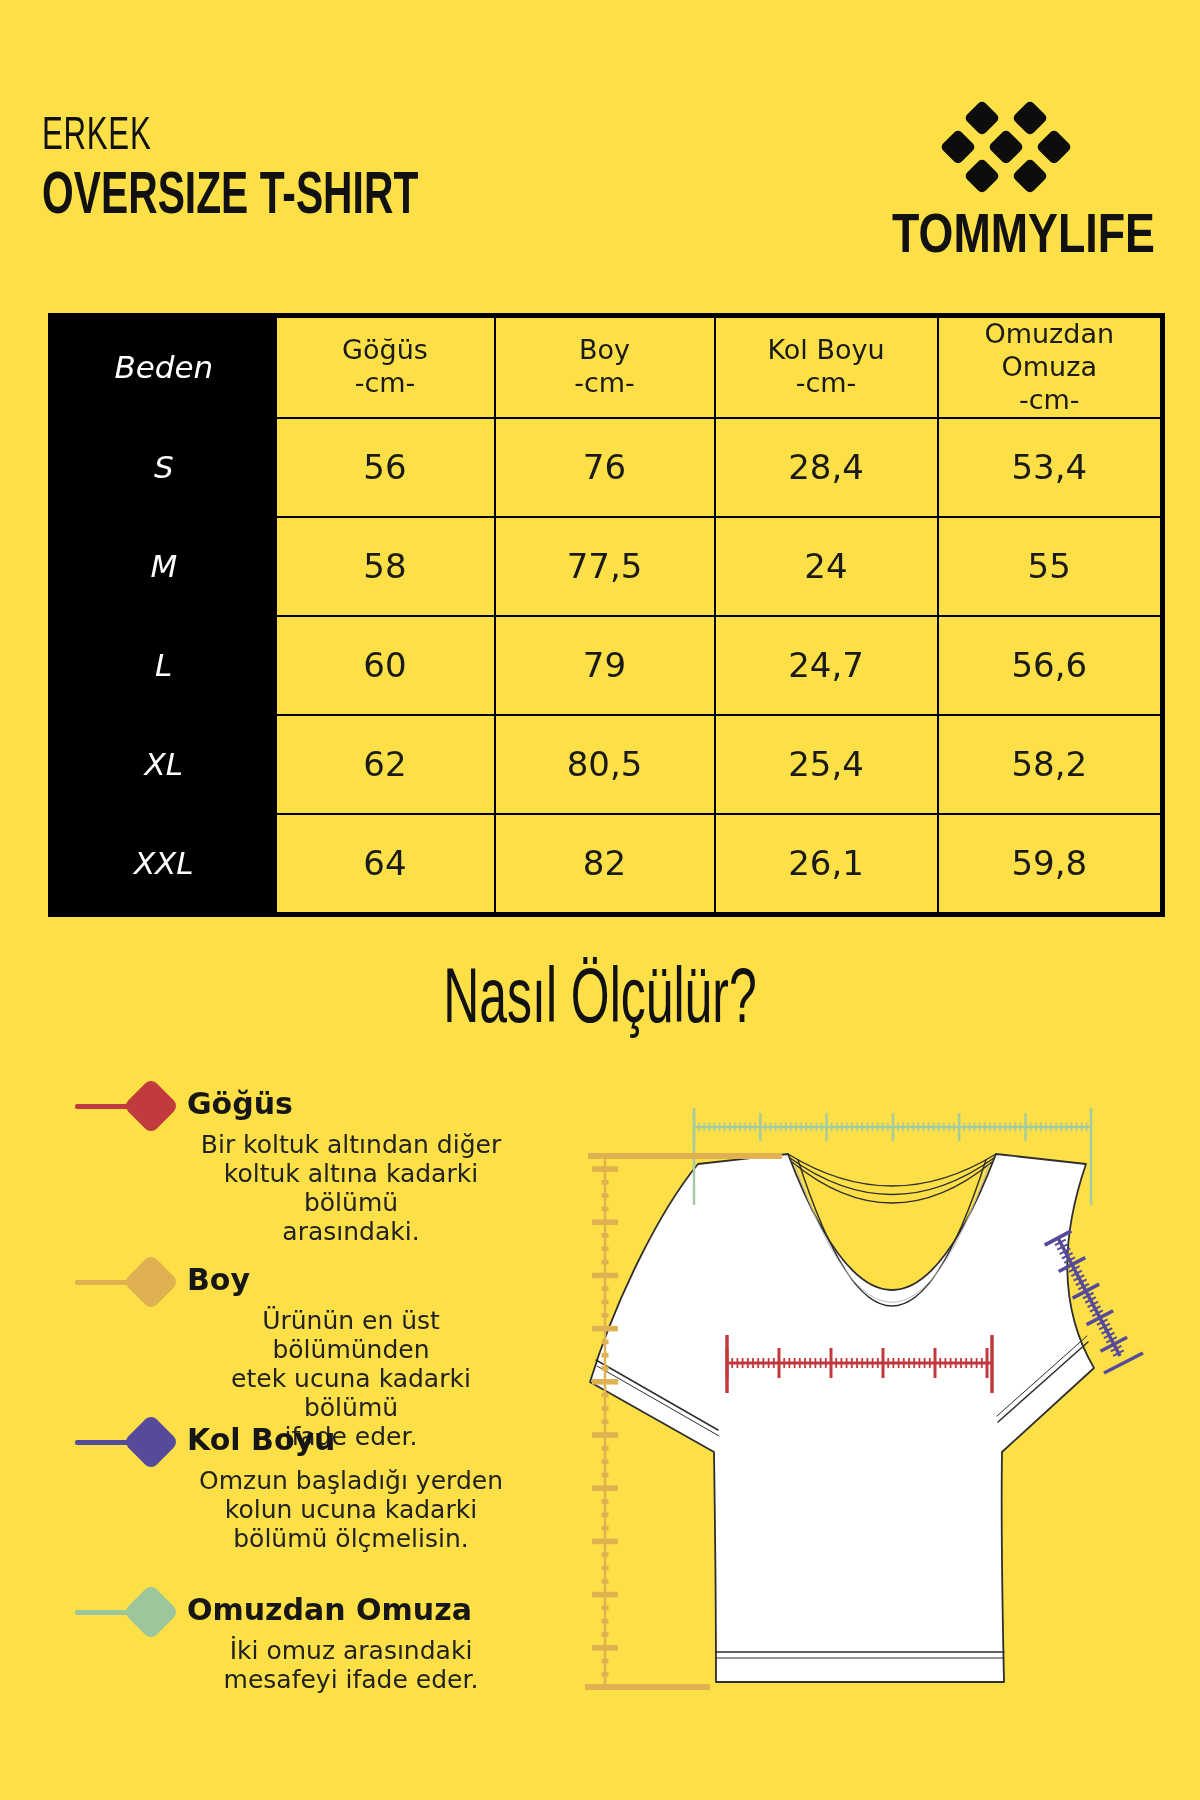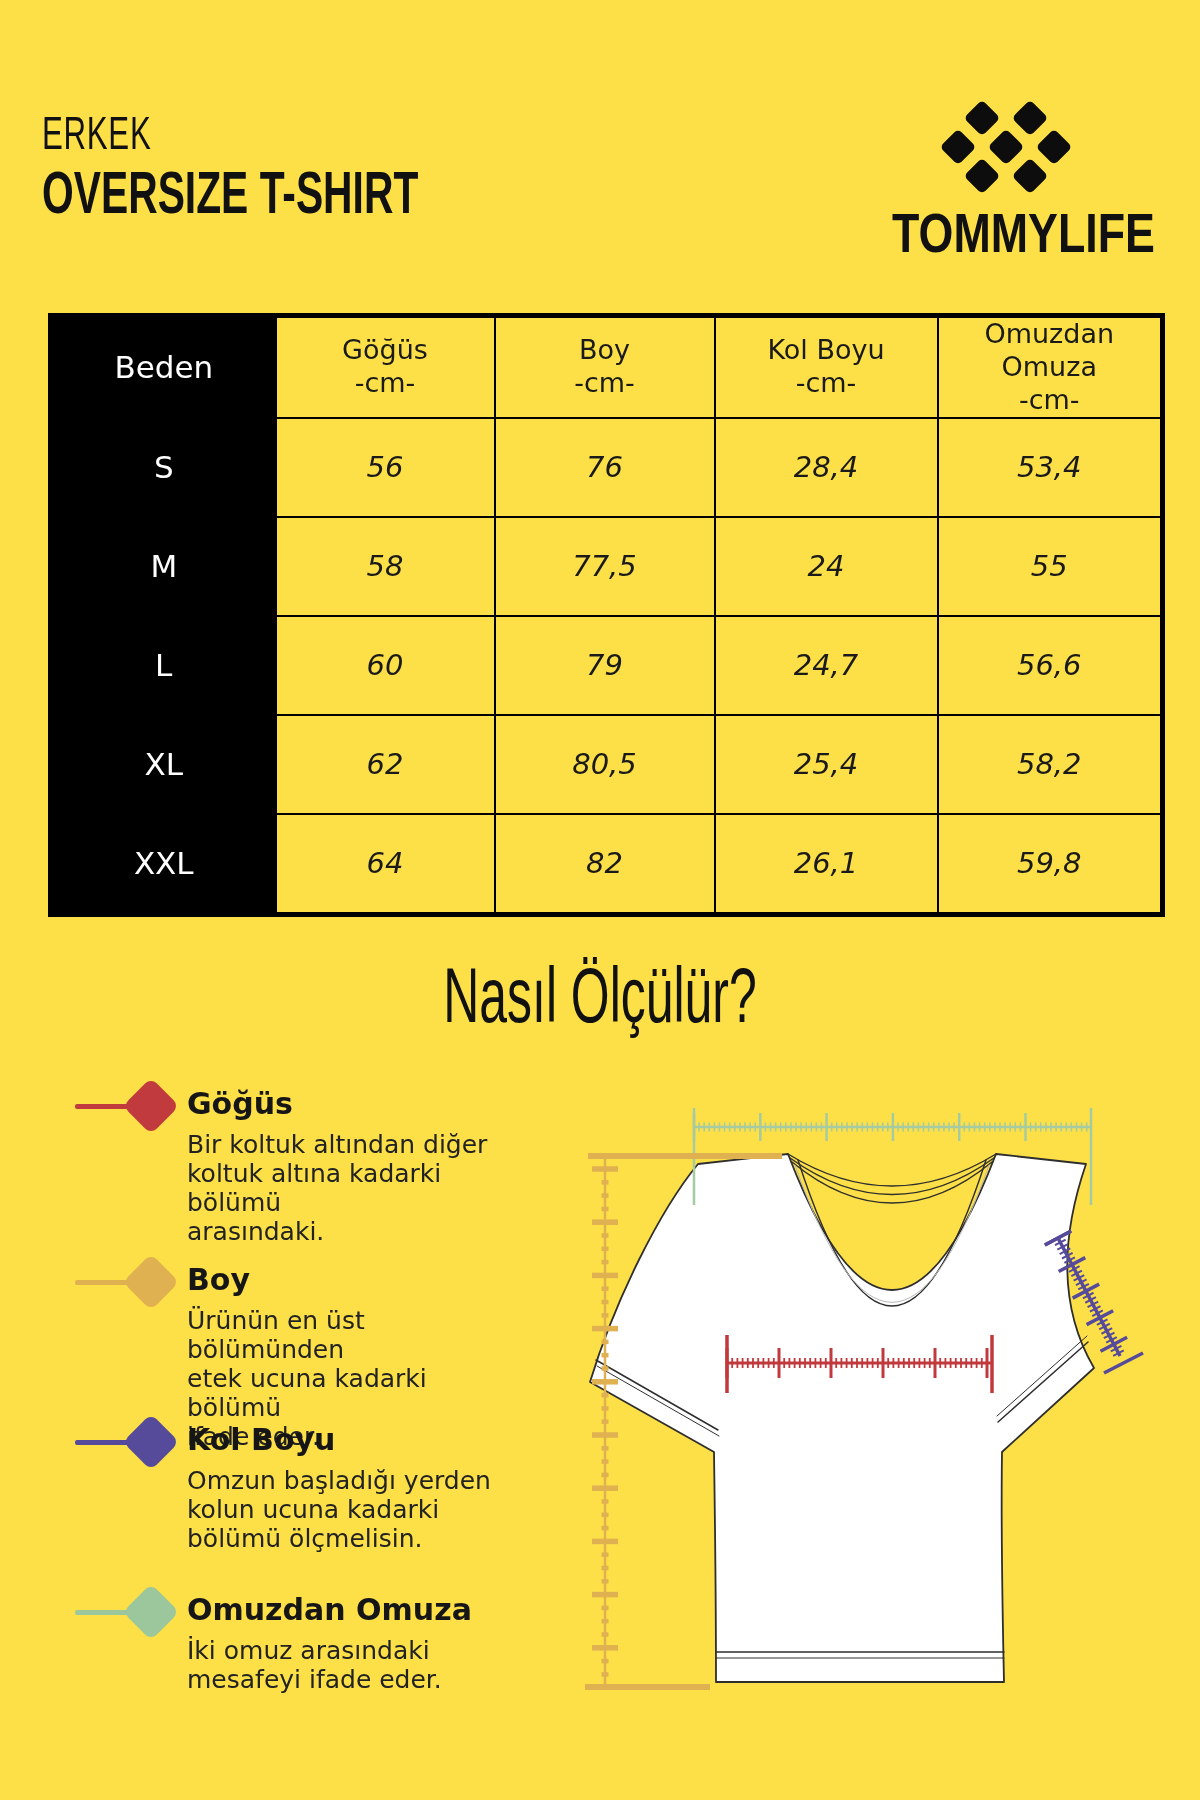--- a/index.html
+++ b/index.html
@@ -16,40 +16,40 @@
   .logo{position:absolute;left:938px;top:94px;width:136px;height:106px;}
   .brand{position:absolute;right:45px;top:200px;width:340px;text-align:right;font-size:56px;
          font-weight:700;letter-spacing:0;transform:scaleX(.8);transform-origin:right top;
          white-space:nowrap;font-family:"Liberation Sans",sans-serif;}
 
   
   table.size-table{position:absolute;left:48px;top:313px;border-collapse:collapse;table-layout:fixed;
                    border:5px solid #000;}
   .size-table th,.size-table td{border:2.5px solid #000;height:97px;text-align:center;
                    vertical-align:middle;padding:0;font-weight:400;}
-  .size-table td{font-size:29px;color:#1a1a1a;font-style:italic;}
+  .size-table td{font-size:34px;color:#1a1a1a;}
   .size-table thead th{font-size:27px;line-height:1.22;color:#1a1a1a;}
-  .size-table .beden-col{background:#000;color:#fff;border-color:#000;}
+  .size-table .beden-col{background:#000;color:#fff;border-color:#000;font-style:italic;}
   .size-table thead th.beden-col{font-size:31px;}
   .size-table tbody th.beden-col{font-size:31px;font-weight:400;}
   .col-label{display:block;margin:0 auto;max-width:175px;}
   .col-unit{display:block;}
 
   
   .howto{position:absolute;left:0;top:950px;width:1200px;text-align:center;font-size:78px;
          font-weight:500;transform:scaleX(.64);transform-origin:center top;white-space:nowrap;
          font-family:"Liberation Sans",sans-serif;}
 
   .leg{position:absolute;left:75px;width:440px;}
   .leg .icon-line{position:absolute;left:0;top:18px;width:74px;height:5px;border-radius:2px;}
   .leg .icon-diamond{position:absolute;left:56px;top:0;width:40px;height:40px;border-radius:8px;
                      transform:rotate(45deg);}
   .leg .txt{margin-left:112px;}
   .leg .t{font-size:30px;font-weight:700;color:#161616;margin:0 0 9px 0;}
-  .leg .d{font-size:25px;line-height:29px;color:#222;}
+  .leg .d{font-size:25px;line-height:29px;color:#222;text-align:center;}
 
   
   .diagram{position:absolute;left:520px;top:1090px;width:660px;height:710px;}
 </style>
 </head>
 <body>
 
 <div class="page">
 
   <div class="cat">ERKEK</div>

